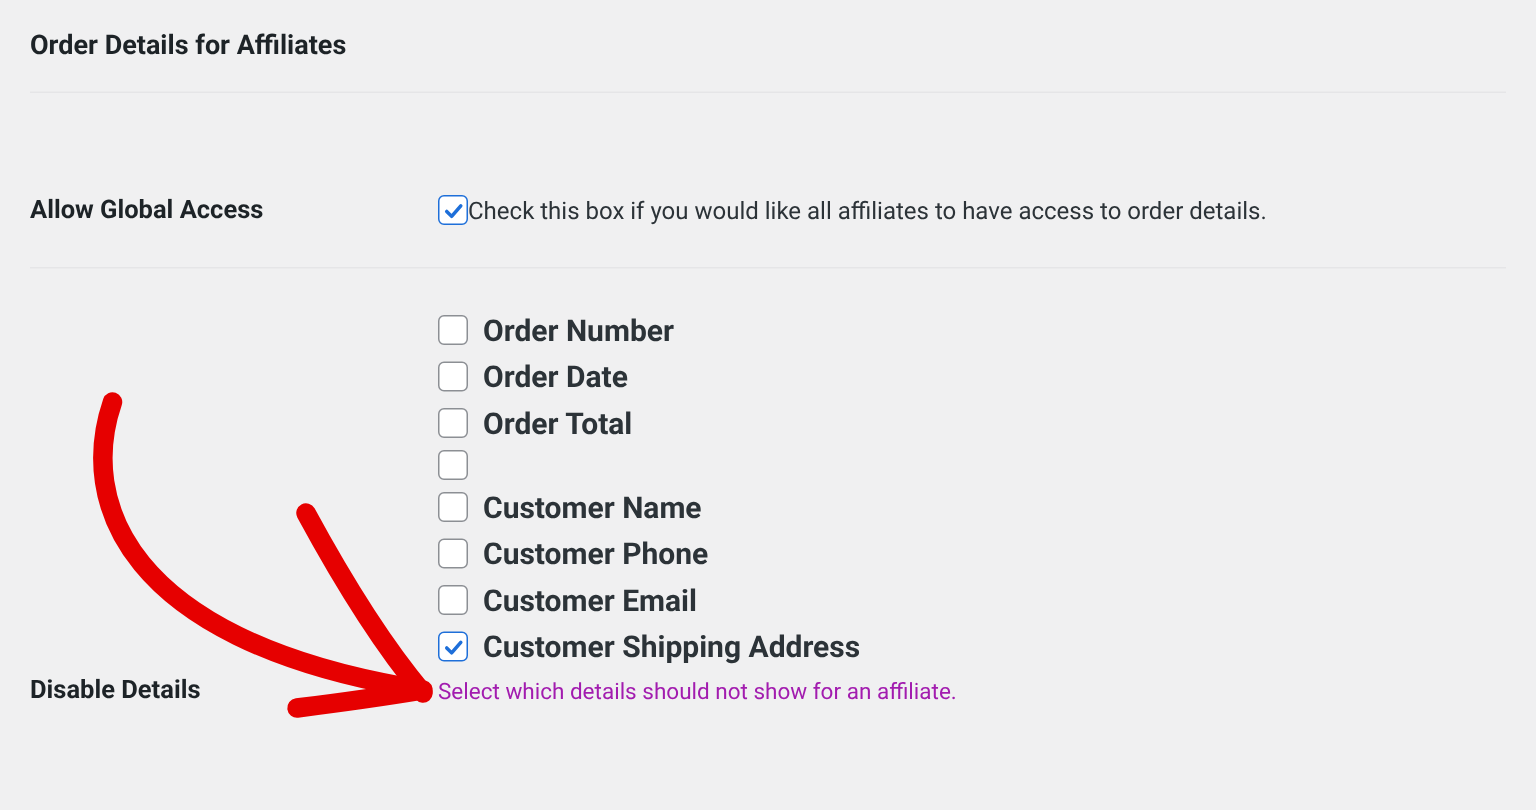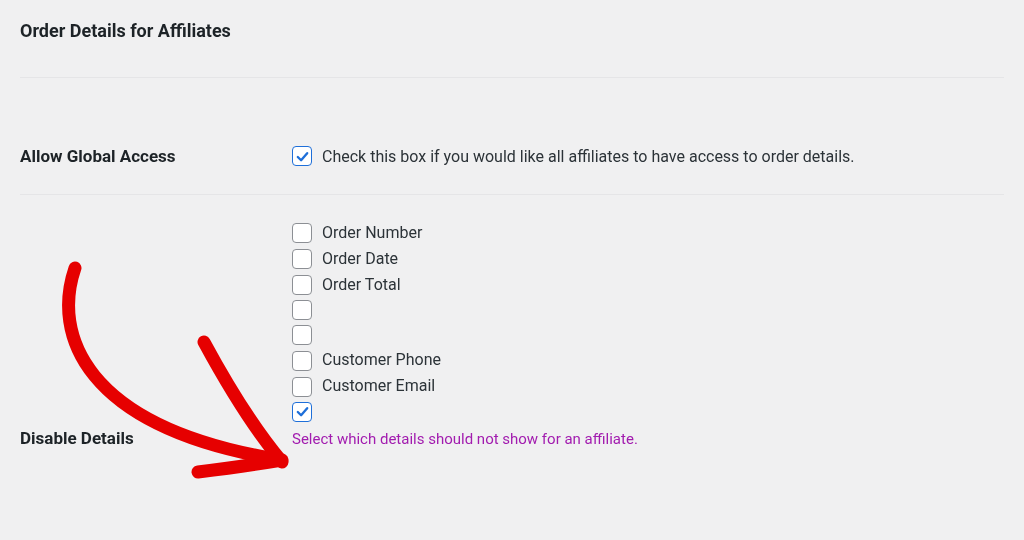--- a/index.html
+++ b/index.html
@@ -8,21 +8,21 @@
       background: #f0f0f1;
       color: #2c3338;
       padding: 20px;
       font-size: 15px;
       position: relative;
     }
     .section-title {
       font-weight: 700;
       font-size: 18px;
       color: #1d2327;
-      margin-bottom: 36px;
+      margin-bottom: 20px;
     }
     .divider {
       border: none;
       border-top: 1px solid #e5e5e7;
       margin: 0 0 28px 0;
     }
     .row {
       display: flex;
       align-items: flex-end;
       margin-bottom: 28px;
@@ -34,21 +34,20 @@
       width: 272px;
       flex-shrink: 0;
       padding-top: 2px;
     }
     .row-content {
       flex: 1;
     }
     .inline-check {
       display: flex;
       align-items: center;
-      gap: 10px;
       margin-top: 40px;
     }
     .chk {
       width: 20px;
       height: 20px;
       border: 1px solid #8c8f94;
       border-radius: 4px;
       background: #fff;
       display: inline-flex;
       align-items: center;
@@ -76,22 +75,23 @@
       flex-direction: column;
       gap: 5px;
     }
     .opt {
       display: flex;
       align-items: center;
       gap: 10px;
       line-height: 1.3;
     }
     .opt .lbl {
-      font-size: 16px;
+      font-size: 20px;
       color: #2c3338;
+      font-weight: bold;
     }
     .help-text {
       margin-top: 8px;
       font-size: 15px;
       color: #a21caf;
     }
     .annotation {
       position: absolute;
       left: 30px;
       top: 250px;
@@ -136,35 +136,37 @@
         </div>
         <div class="opt">
           <span class="chk"></span>
           <span class="lbl">Order Total</span>
         </div>
         <div class="opt">
           <span class="chk"></span>
         </div>
         <div class="opt">
           <span class="chk"></span>
+          <span class="lbl">Customer Name</span>
         </div>
         <div class="opt">
           <span class="chk"></span>
           <span class="lbl">Customer Phone</span>
         </div>
         <div class="opt">
           <span class="chk"></span>
           <span class="lbl">Customer Email</span>
         </div>
         <div class="opt">
           <span class="chk checked">
             <svg viewBox="0 0 16 16" fill="none" stroke="#1e6fd9" stroke-width="2.5" stroke-linecap="round" stroke-linejoin="round">
               <polyline points="3 8.5 6.5 12 13 4.5"></polyline>
             </svg>
           </span>
+          <span class="lbl">Customer Shipping Address</span>
         </div>
       </div>
     <div class="help-text">Select which details should not show for an affiliate.</div>
   </div>
 </div>
 
 <svg class="annotation" width="280" height="260">
   <g fill="none" stroke="#e60000" stroke-width="13" stroke-linecap="round" stroke-linejoin="round">
 
     <path d="M 45 18 C 22 85, 55 175, 240 208"></path>

